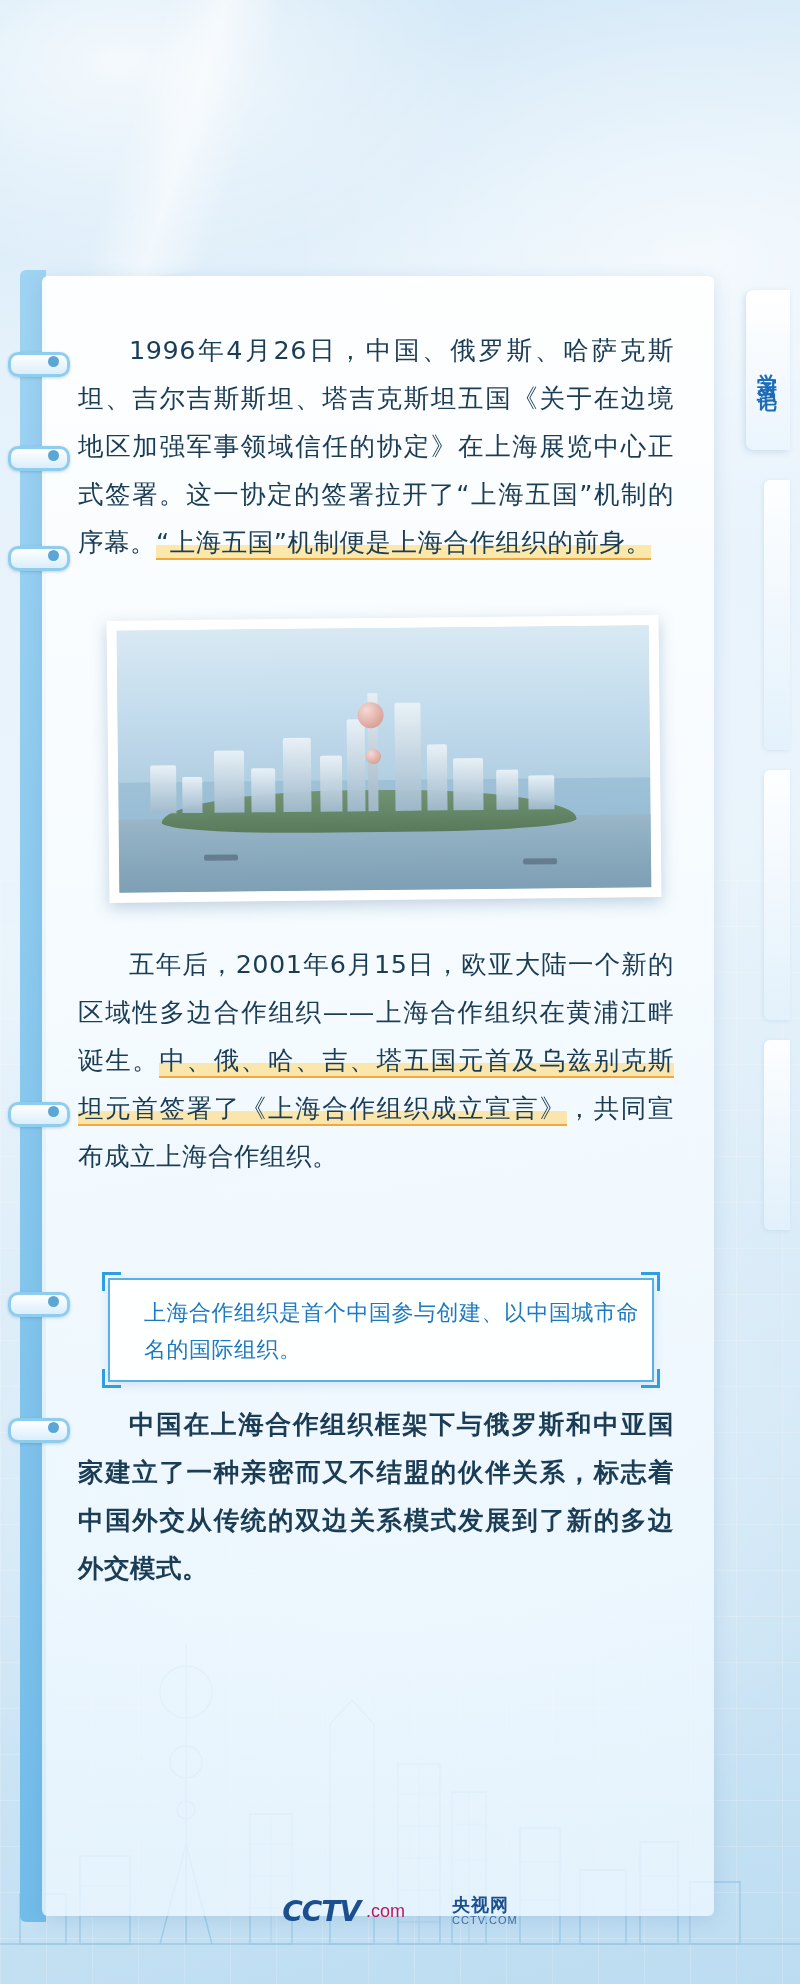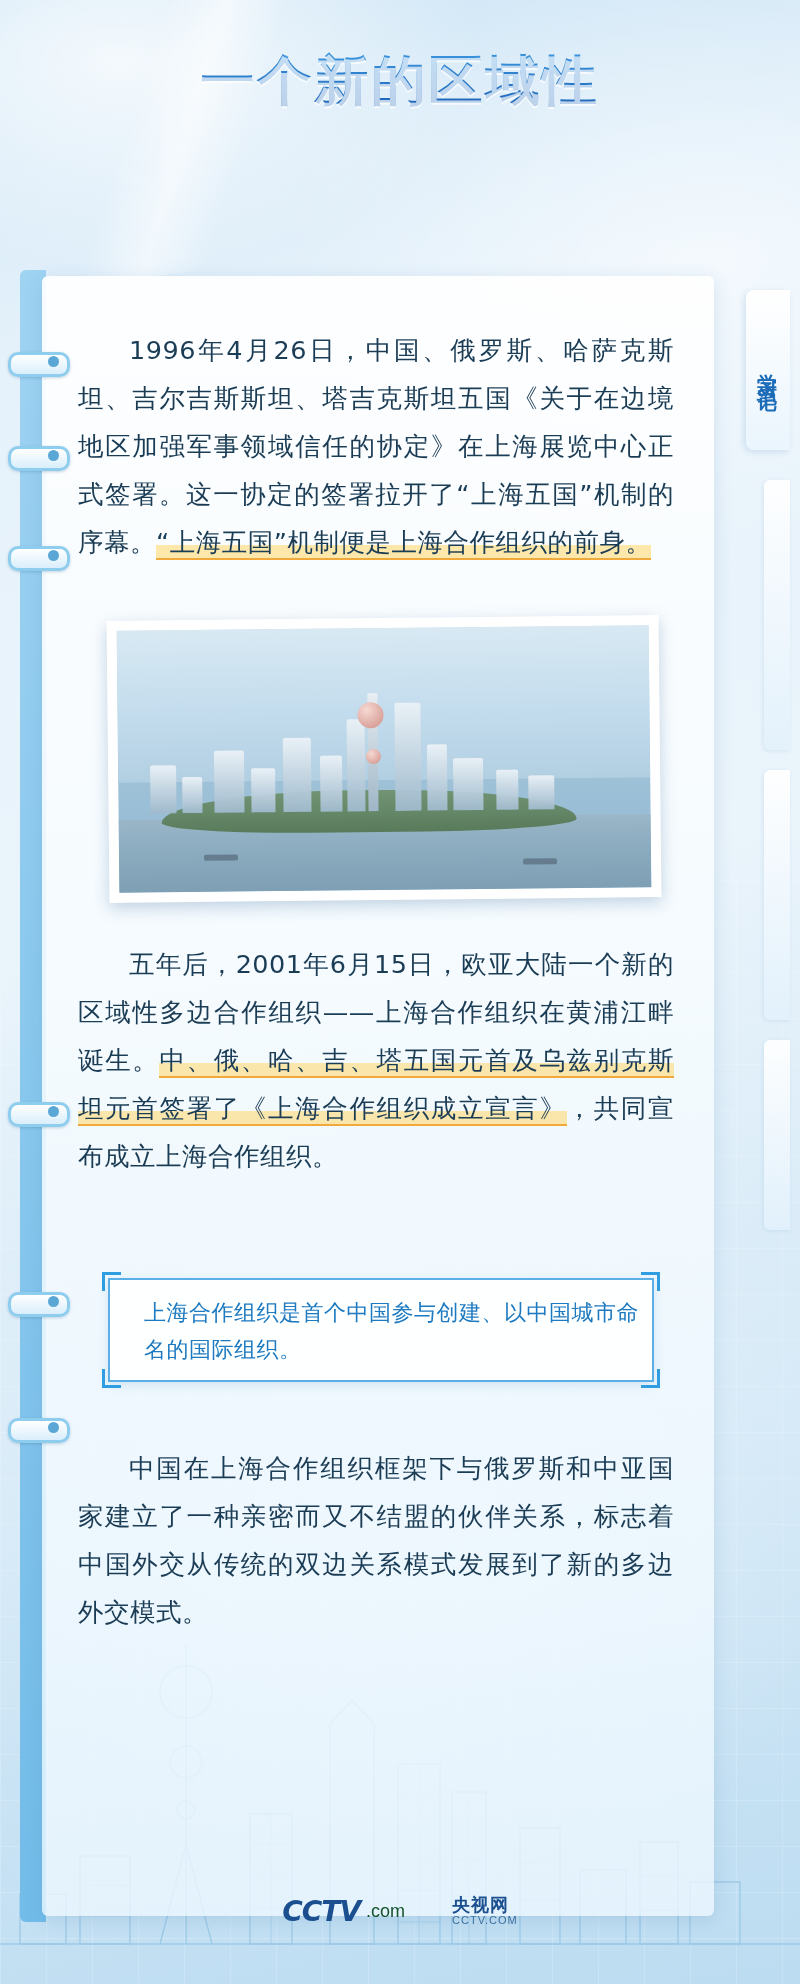--- a/index.html
+++ b/index.html
@@ -365,21 +365,20 @@
       <line x1="640" y1="262" x2="678" y2="262"></line>
       <line x1="640" y1="296" x2="678" y2="296"></line>
       <line x1="80" y1="272" x2="130" y2="272"></line>
       <line x1="80" y1="302" x2="130" y2="302"></line>
     </g>
     <line x1="0" y1="330" x2="800" y2="330" stroke-width="1.6"></line>
   </g>
 </svg>
 
 <div class="title-wrap">
-  <div class="title-line">一个新的区域性</div>
 </div>
 
 <div class="side-strip" style="top:480px;height:270px;"></div>
 <div class="side-strip" style="top:770px;height:250px;"></div>
 <div class="side-strip" style="top:1040px;height:190px;"></div>
 
 <div class="side-tab">
   <span>学习笔记</span>
 </div>
 
@@ -445,26 +444,26 @@
 </div>
 
 <div class="quote-box">
   <div class="qcorner qc-tl"></div>
   <div class="qcorner qc-tr"></div>
   <div class="qcorner qc-bl"></div>
   <div class="qcorner qc-br"></div>
   <div class="quote-text">上海合作组织是首个中国参与创建、以中国城市命名的国际组织。</div>
 </div>
 
-<div class="para" style="top:1444px;">
+<div class="para" style="top:1400px;font-weight:bold;">
   <span class="indent">中国在上海合作组织框架下与俄罗斯和中亚国家建立了一种亲密而又不结盟的伙伴关系，标志着中国外交从传统的双边关系模式发展到了新的多边外交模式。</span>
 </div>
 
 <div class="footer">
   <div class="cctv-logo">
     <span class="cctv-mark">CCTV</span>
-    <span style="font-size:18px;color:#14532d;">.com</span>
+    <span style="font-size:18px;color:#be185d;">.com</span>
     <span class="cctv-cn">
       <b>央视网</b>
       <i>CCTV.COM</i>
     </span>
   </div>
 </div>
 
 </body></html>

